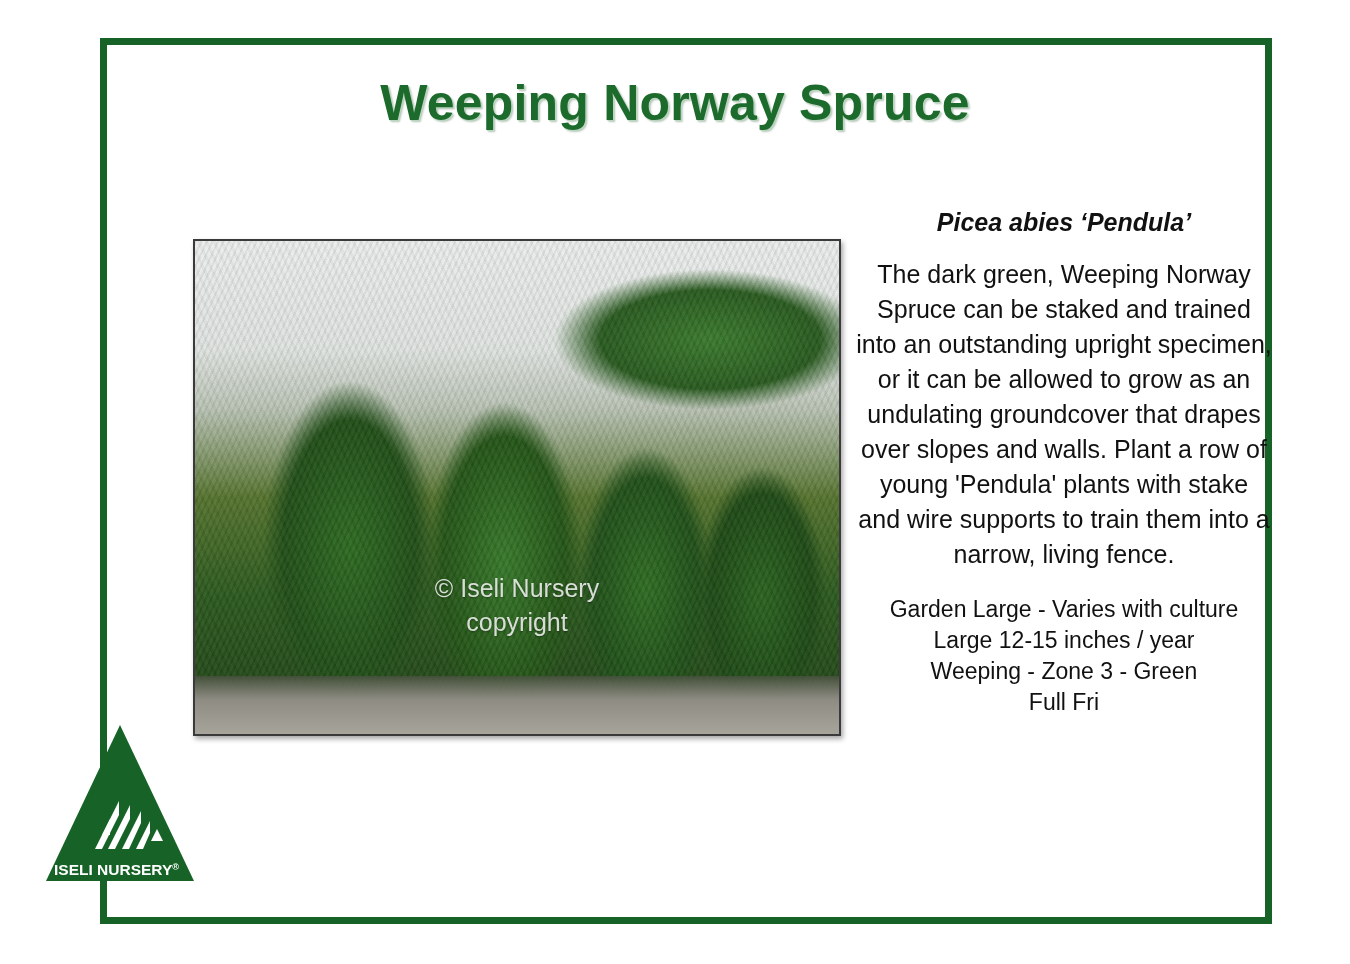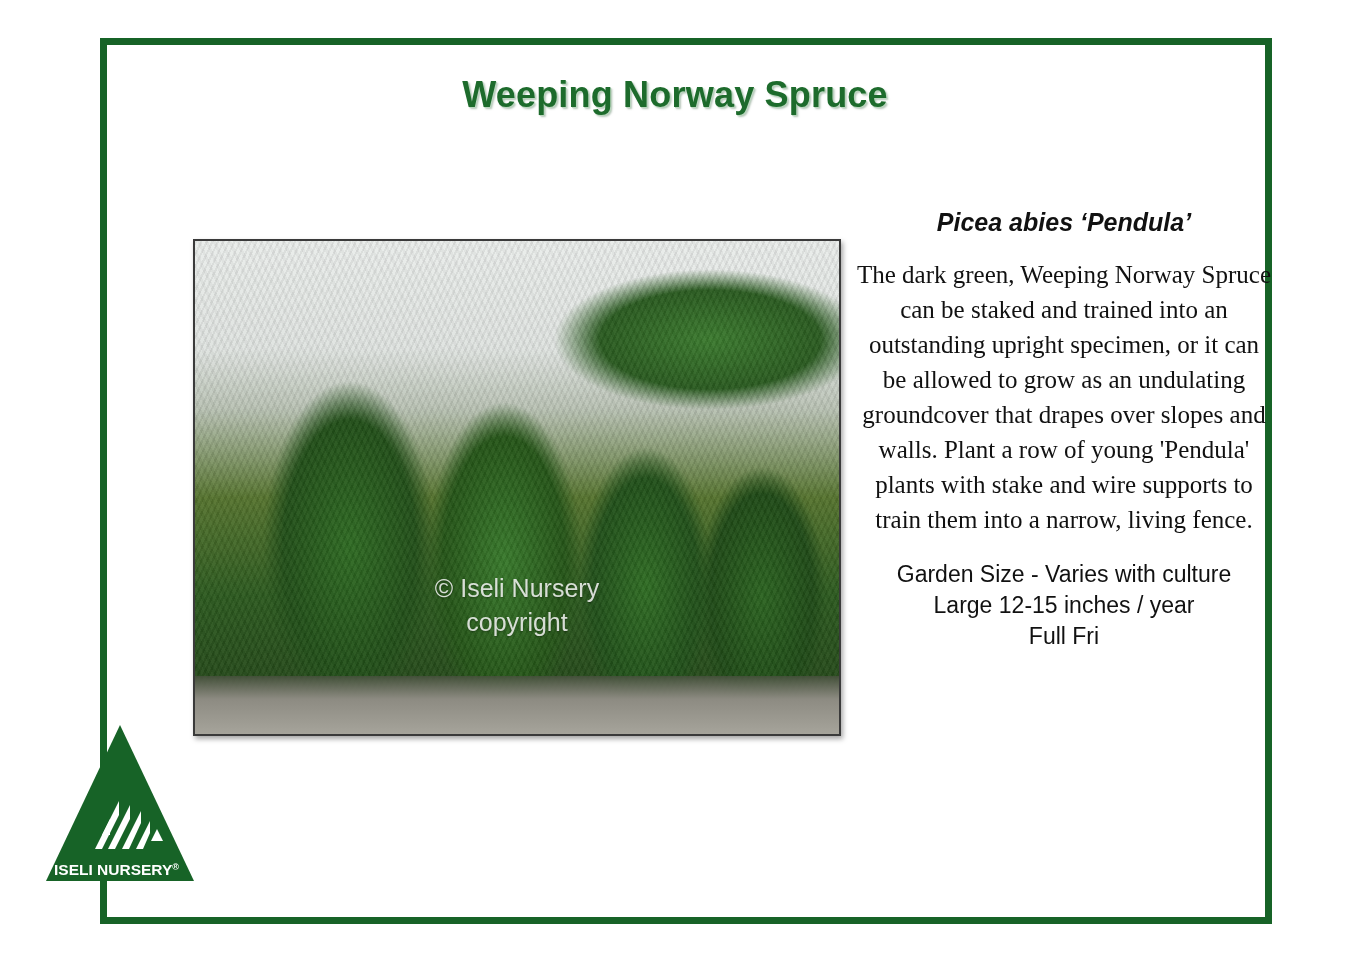--- a/index.html
+++ b/index.html
@@ -33,21 +33,21 @@
     background: transparent;
   }
 
   
   .title {
     position: absolute;
     left: 0;
     top: 74px;
     width: 1350px;
     text-align: center;
-    font-size: 36px;
+    font-size: 50px;
     font-weight: bold;
     color: #1d6b2c;
     letter-spacing: 0.2px;
     text-shadow:
       1px 1px 0 #b9d6be,
       2px 2px 2px rgba(120,150,125,0.55);
     font-family: "Liberation Sans", sans-serif;
   }
 
   
@@ -117,21 +117,21 @@
     font-size: 25px;
     font-style: italic;
     margin-bottom: 20px;
     font-family: "Liberation Sans", sans-serif;
     font-weight: bold;
   }
   .description {
     font-size: 25px;
     line-height: 35px;
     margin: 0 0 22px 0;
-    font-family: Liberation Serif, serif;
+    font-family: Liberation Sans, sans-serif;
   }
   .specs {
     font-size: 23px;
     line-height: 31px;
     font-family: "Liberation Sans", sans-serif;
   }
 
   
   .logo {
     position: absolute;
@@ -158,22 +158,23 @@
     <div class="watermark">
       <div>© Iseli Nursery</div>
       <div>copyright</div>
     </div>
   </div>
 
   <div class="info">
     <div class="botanical">Picea abies ‘Pendula’</div>
     <p class="description">The dark green, Weeping Norway Spruce can be staked and trained into an outstanding upright specimen, or it can be allowed to grow as an undulating groundcover that drapes over slopes and walls. Plant a row of young 'Pendula' plants with stake and wire supports to train them into a narrow, living fence.</p>
     <div class="specs">
-      <div>Garden Size - Varies with culture</div>
+      <div>Garden Large - Varies with culture</div>
       <div>Large 12-15 inches / year</div>
+      <div>Weeping - Zone 3 - Green</div>
       <div>Full Fri</div>
     </div>
   </div>
 
   <div class="logo">
     <svg width="152" height="160" viewBox="0 0 152 160">
       <path d="M76 2 L150 158 L2 158 Z" fill="#176327"></path>
       <g fill="#ffffff">
         <path d="M58 112 L66 96 L66 112 Z"></path>
         <path d="M58 125 L72 96 L72 86 L52 125 Z" opacity="0"></path>

